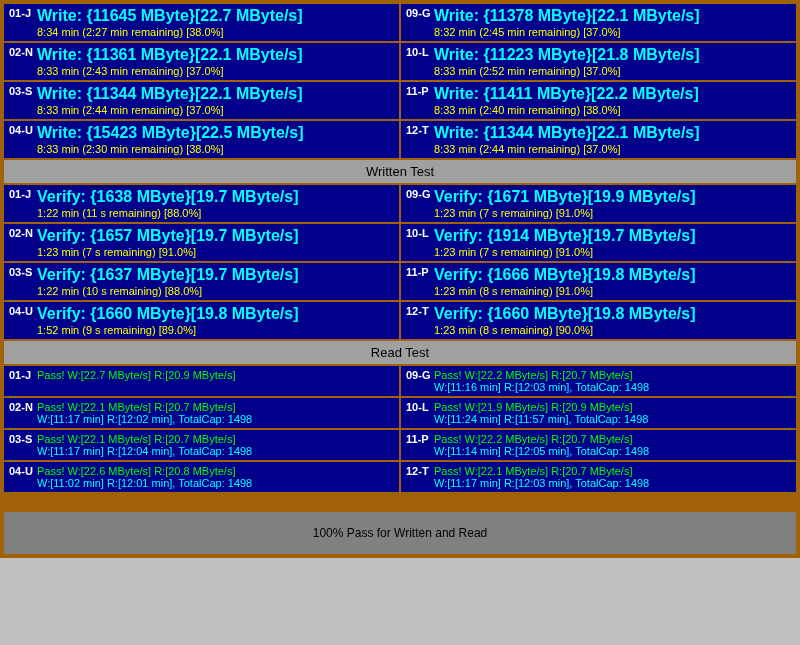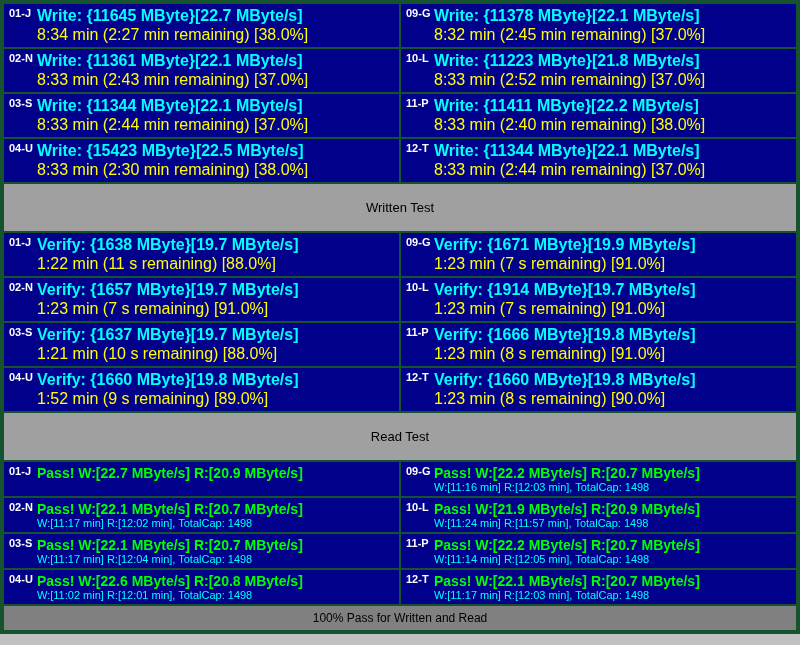--- a/index.html
+++ b/index.html
@@ -5,21 +5,21 @@
     * { margin: 0; padding: 0; box-sizing: border-box; }
     body {
       background: #c0c0c0;
       font-family: Arial, sans-serif;
       font-size: 11px;
       width: 800px;
       min-height: 645px;
     }
     .main-container {
       width: 800px;
-      background: #14532d;
+      background: #a16207;
       padding: 4px;
     }
     .section {
       margin-bottom: 2px;
     }
     .grid {
       display: grid;
       grid-template-columns: 1fr 1fr;
       gap: 2px;
     }
@@ -41,53 +41,53 @@
       min-width: 28px;
       font-size: 11px;
     }
     .cell-text {
       color: #00ffff;
       font-size: 16px;
       font-weight: bold;
     }
     .cell-text2 {
       color: #ffff00;
-      font-size: 16px;
+      font-size: 11px;
       padding-left: 28px;
     }
     .section-divider {
       background: #a0a0a0;
       text-align: center;
-      padding: 16px;
+      padding: 4px;
       font-size: 13px;
       color: #000000;
       margin: 2px 0;
     }
     .pass-cell {
       background: #00008B;
       color: #ffffff;
       padding: 3px 5px;
     }
     .pass-text {
       color: #00ff00;
-      font-size: 14px;
-      font-weight: bold;
+      font-size: 11px;
+      font-weight: normal;
     }
     .pass-text2 {
       color: #00ffff;
       font-size: 11px;
       padding-left: 28px;
     }
     .footer {
       background: #808080;
       text-align: center;
-      padding: 5px;
+      padding: 14px;
       font-size: 12px;
       color: #000000;
-      margin-top: 2px;
+      margin-top: 20px;
     }
   </style>
 </head>
 <body>
 
 <div class="main-container">
 
   <div class="section">
     <div class="grid" id="written-grid">
         <div class="cell">
@@ -179,21 +179,21 @@
         <span class="drive-id">10-L</span>
         <span class="cell-text">Verify: {1914 MByte}[19.7 MByte/s]</span>
       </div>
       <div class="cell-text2">1:23 min (7 s remaining)  [91.0%]</div>
     </div>
         <div class="cell">
       <div class="cell-label">
         <span class="drive-id">03-S</span>
         <span class="cell-text">Verify: {1637 MByte}[19.7 MByte/s]</span>
       </div>
-      <div class="cell-text2">1:21 min (10 s remaining)  [88.0%]</div>
+      <div class="cell-text2">1:22 min (10 s remaining)  [88.0%]</div>
     </div>
         <div class="cell">
       <div class="cell-label">
         <span class="drive-id">11-P</span>
         <span class="cell-text">Verify: {1666 MByte}[19.8 MByte/s]</span>
       </div>
       <div class="cell-text2">1:23 min (8 s remaining)  [91.0%]</div>
     </div>
         <div class="cell">
       <div class="cell-label">

